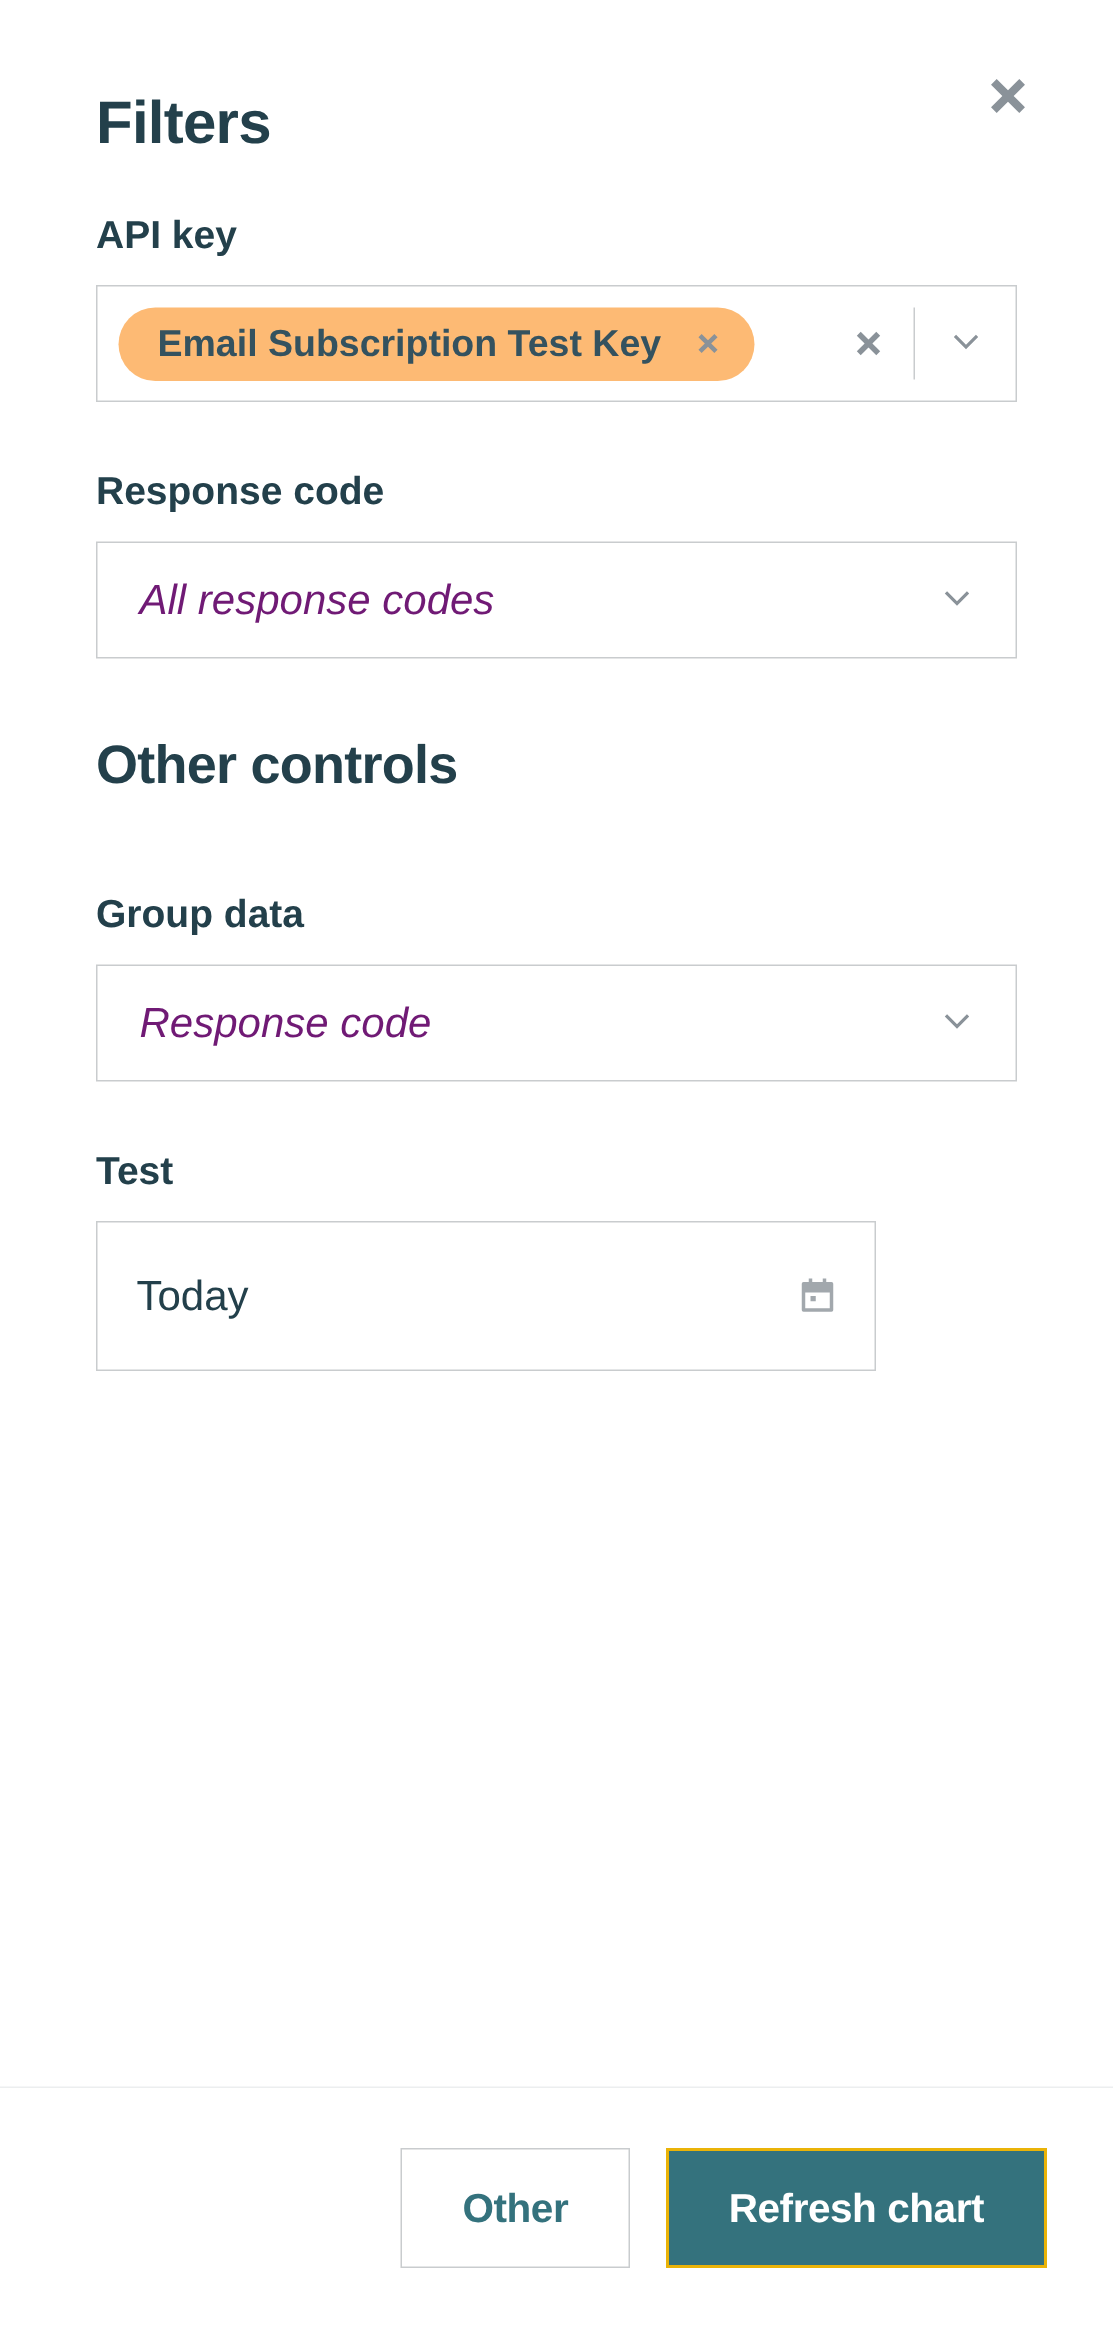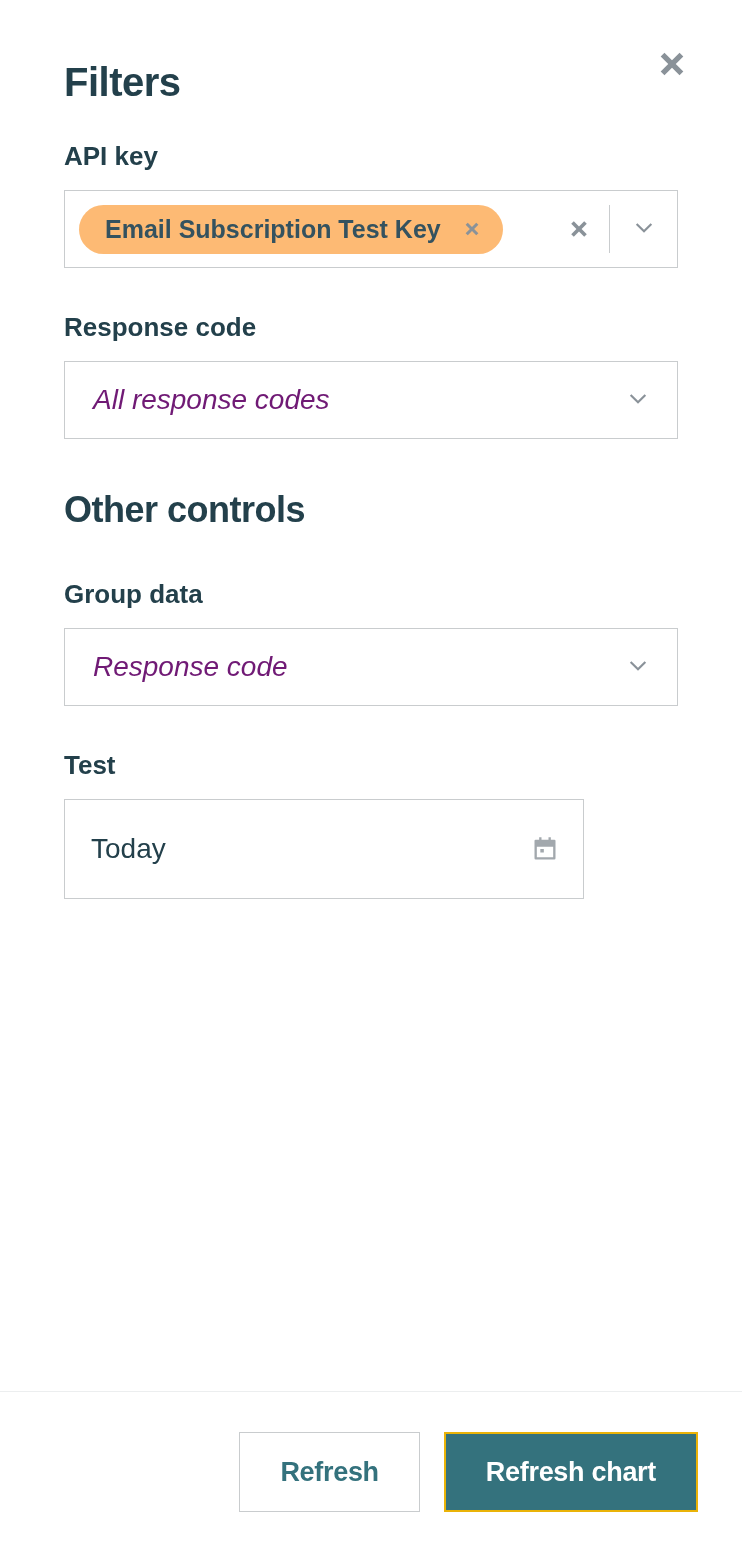--- a/index.html
+++ b/index.html
@@ -32,21 +32,21 @@
       font-weight: 700;
       color: #23404b;
       letter-spacing: -0.5px;
     }
     .h2 {
       font-size: 36px;
       font-weight: 700;
       color: #23404b;
       letter-spacing: -0.5px;
       margin-top: 50px;
-      margin-bottom: 48px;
+      margin-bottom: 63px;
     }
     .close-x {
       width: 40px;
       height: 40px;
       display: flex;
       align-items: center;
       justify-content: center;
       cursor: pointer;
       position: absolute;
       top: 44px;
@@ -312,15 +312,15 @@
         <svg>
             <use href="#svg-calendar"></use>
           </svg>
       </span>
     </div>
   </div>
 
 </div>
 
 <div class="footer">
-  <div class="btn btn-secondary">Refresh</div>
+  <div class="btn btn-secondary">Other</div>
   <div class="btn btn-primary">Refresh chart</div>
 </div>
 
 </body></html>

